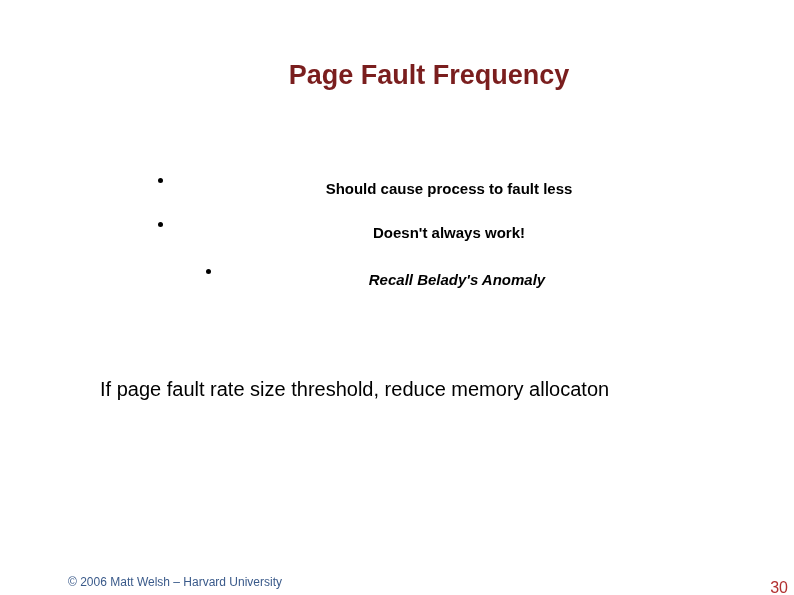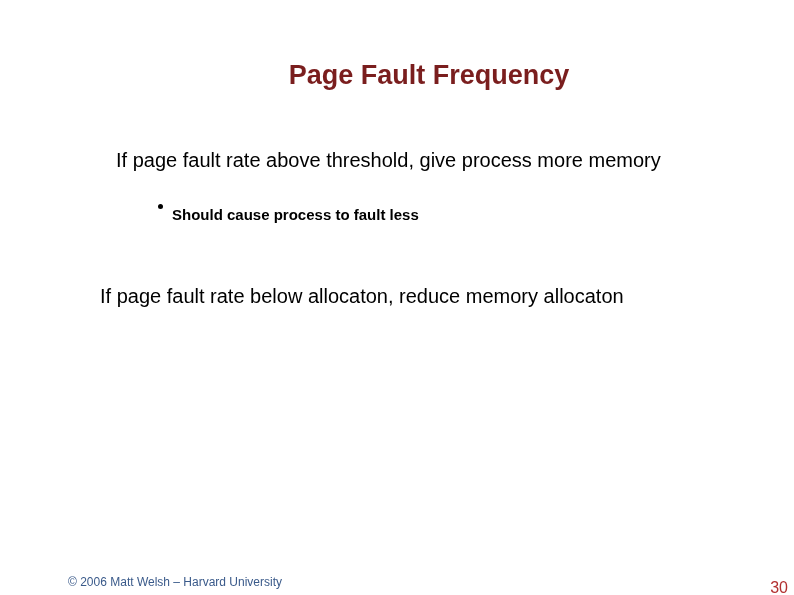--- a/index.html
+++ b/index.html
@@ -44,20 +44,21 @@
       margin-top: 8px;
       margin-bottom: 0;
     }
     .sub-item {
       color: #000000;
       font-size: 15px;
       font-weight: bold;
       margin-bottom: 4px;
       position: relative;
       padding-left: 14px;
+      text-align: center;
     }
     .sub-item::before {
       content: "";
       position: absolute;
       left: 0;
       top: 7px;
       width: 5px;
       height: 5px;
       background: #000000;
       border-radius: 50%;
@@ -103,23 +104,28 @@
     }
   </style>
 </head>
 <body>
 
 <div class="slide">
   <h1 class="title">Page Fault Frequency</h1>
 
   <div class="content">
     <div class="main-point">
-      <span>If page fault rate above threshold, give process more memory</span>
       <ul class="sub-list">
         <li class="sub-item">Should cause process to fault less</li>
+        <li class="sub-item">
+          <span>Doesn't always work!</span>
+          <ul class="sub-sub-list">
+            <li class="sub-sub-item">Recall Belady's Anomaly</li>
+          </ul>
+        </li>
       </ul>
     </div>
-    <p class="main-point">If page fault rate below allocaton, reduce memory allocaton</p>
+    <p class="main-point">If page fault rate size threshold, reduce memory allocaton</p>
   </div>
 
   <div class="footer-left">© 2006 Matt Welsh – Harvard University</div>
   <div class="footer-right">30</div>
 </div>
 
 </body></html>

